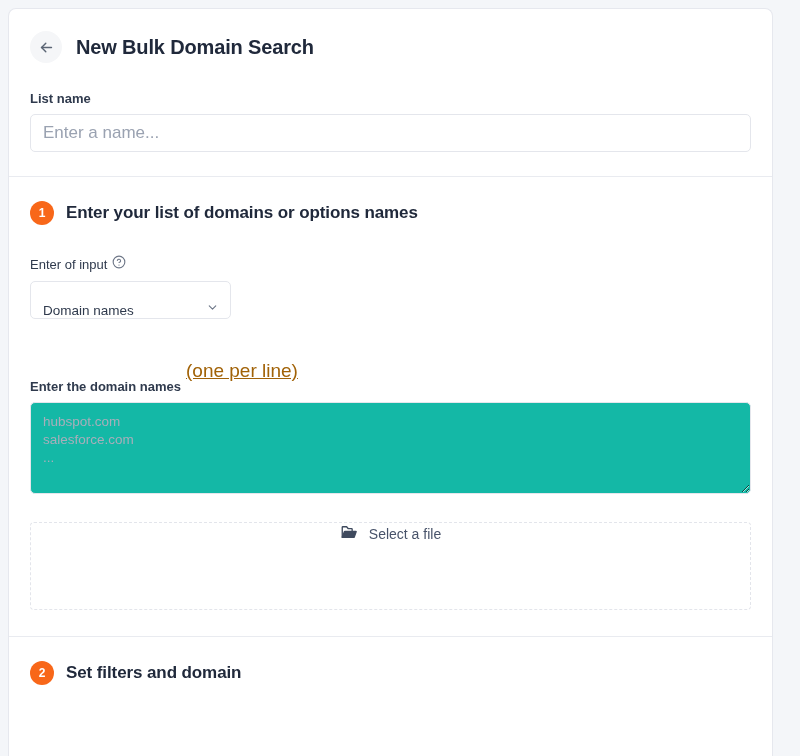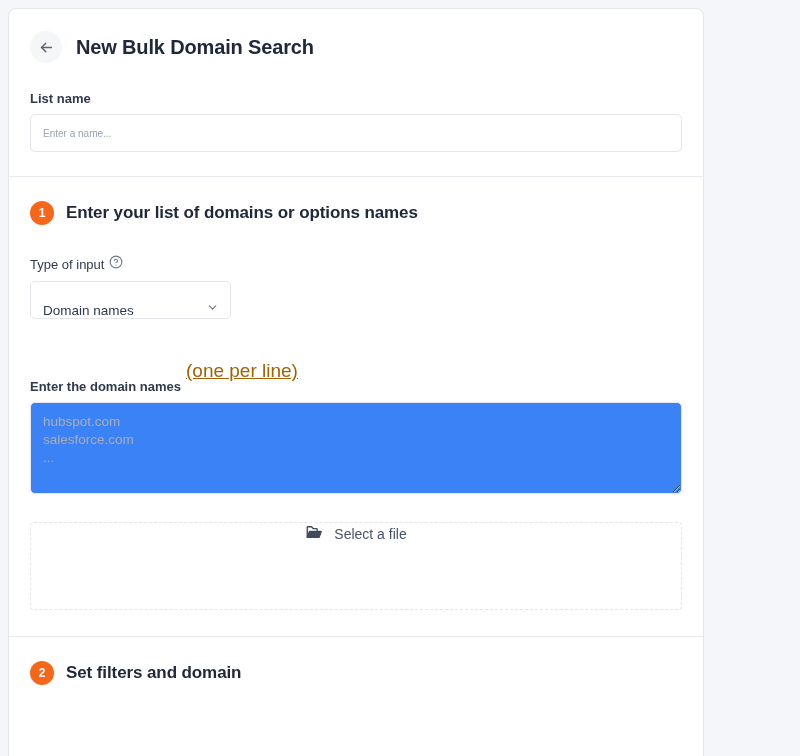--- a/index.html
+++ b/index.html
@@ -19,21 +19,21 @@
     background: #f4f6f9;
     padding: 8px 13px 0 8px;
     overflow: hidden;
   }
 
   .card {
     background: #ffffff;
     border: 1px solid #e6e8ee;
     border-bottom: none;
     border-radius: 8px 8px 0 0;
-    width: 696px;
+    width: 765px;
     min-height: 748px;
   }
 
   
   .section-head {
     padding: 22px 21px 24px 21px;
     border-bottom: 1px solid #e9ebf0;
   }
 
   .title-row {
@@ -73,21 +73,21 @@
     display: block;
     font-weight: 700;
   }
 
   .text-input {
     width: 100%;
     height: 38px;
     border: 1px solid #e4e6ec;
     border-radius: 5px;
     padding: 0 12px;
-    font-size: 10px;
+    font-size: 17px;
     color: #2f3a4d;
     font-family: "Liberation Sans", sans-serif;
     background: #fff;
     outline: none;
   }
   .text-input::placeholder { color: #9aa2b1; }
 
   
   .section {
     padding: 24px 21px 26px 21px;
@@ -171,21 +171,21 @@
     height: 92px;
     border: 1px solid #e4e6ec;
     border-radius: 5px;
     padding: 10px 12px;
     font-size: 13.5px;
     line-height: 18px;
     color: #2f3a4d;
     font-family: "Liberation Sans", sans-serif;
     resize: vertical;
     outline: none;
-    background: #3b82f6;
+    background: #14b8a6;
     display: block;
   }
   .domains-textarea::placeholder { color: #a8aeba; }
 
   .dropzone {
     width: 100%;
     height: 88px;
     border: 1px dashed #e3e5eb;
     border-radius: 4px;
     display: flex;
@@ -232,21 +232,21 @@
 
     <div class="section">
 
       <div class="step-head">
         <div class="step-badge">1</div>
         <div class="step-title">Enter your list of domains or options names</div>
       </div>
 
       <div class="block">
         <div class="lbl-row">
-          <span class="lbl-main">Type of input</span>
+          <span class="lbl-main">Enter of input</span>
           <span class="help-icon">
             <svg width="14" height="14" viewBox="0 0 24 24" fill="none" stroke="#6d7687" stroke-width="1.9" stroke-linecap="round" stroke-linejoin="round">
               <circle cx="12" cy="12" r="10"></circle>
               <path d="M9.2 9.2a2.9 2.9 0 0 1 5.6 1c0 2-2.8 2.6-2.8 2.6"></path>
               <line x1="12" y1="17.3" x2="12" y2="17.3"></line>
             </svg>
           </span>
         </div>
         <div class="select-box">
           <span class="select-value">Domain names</span>

